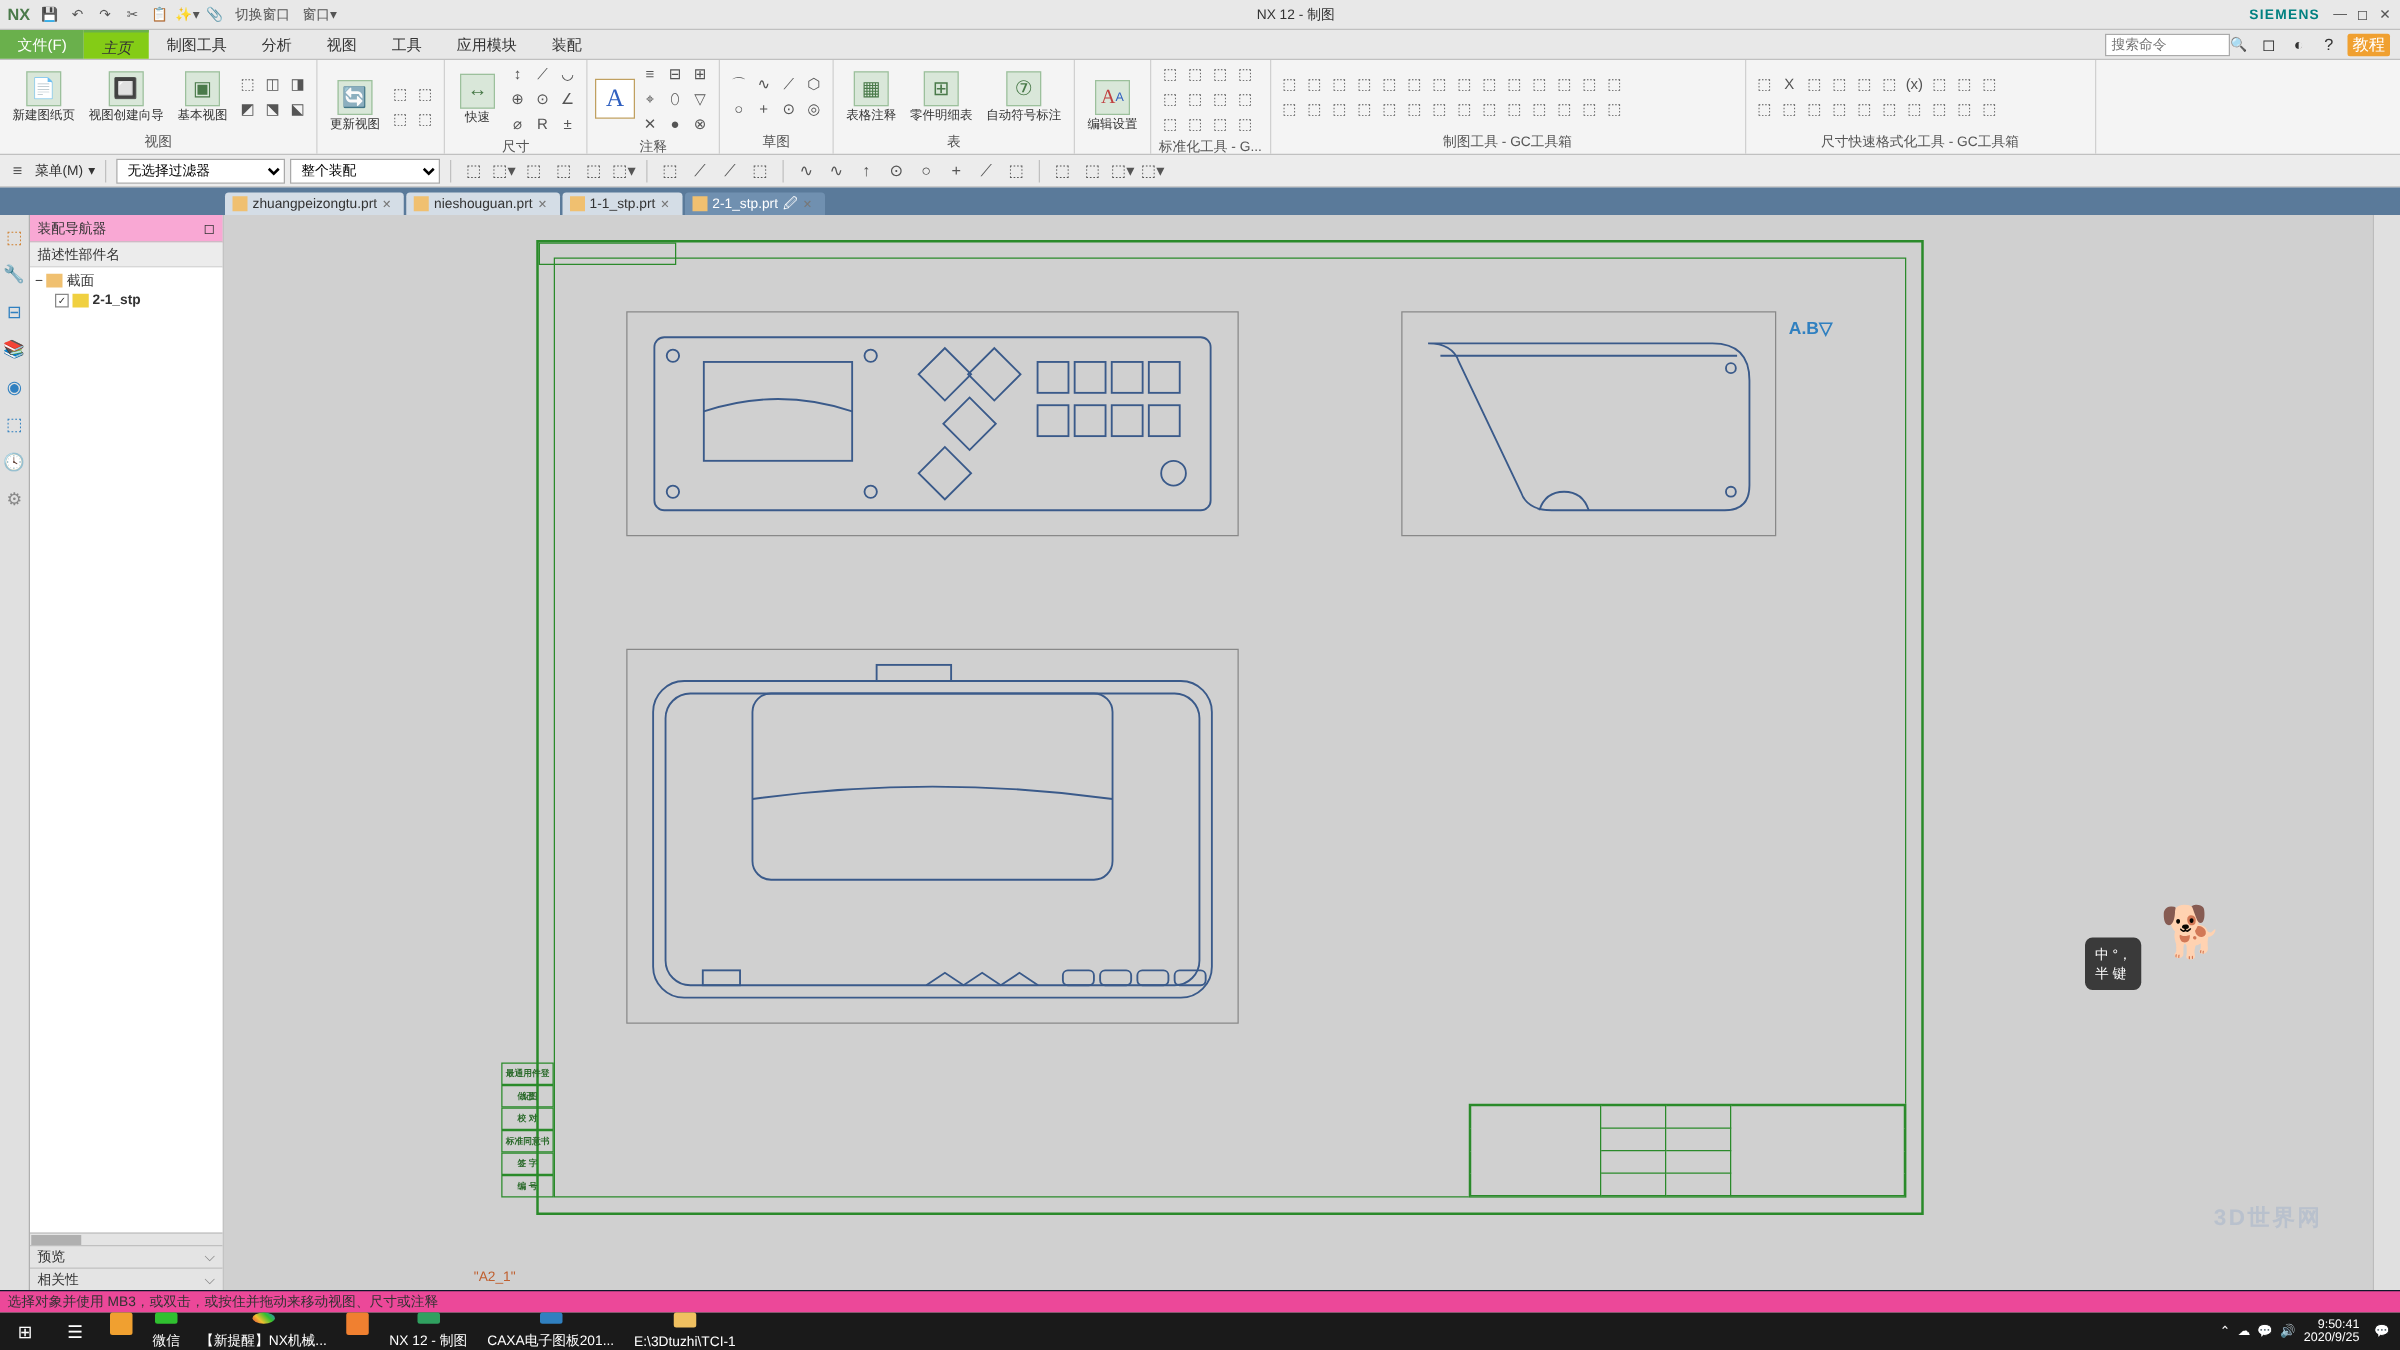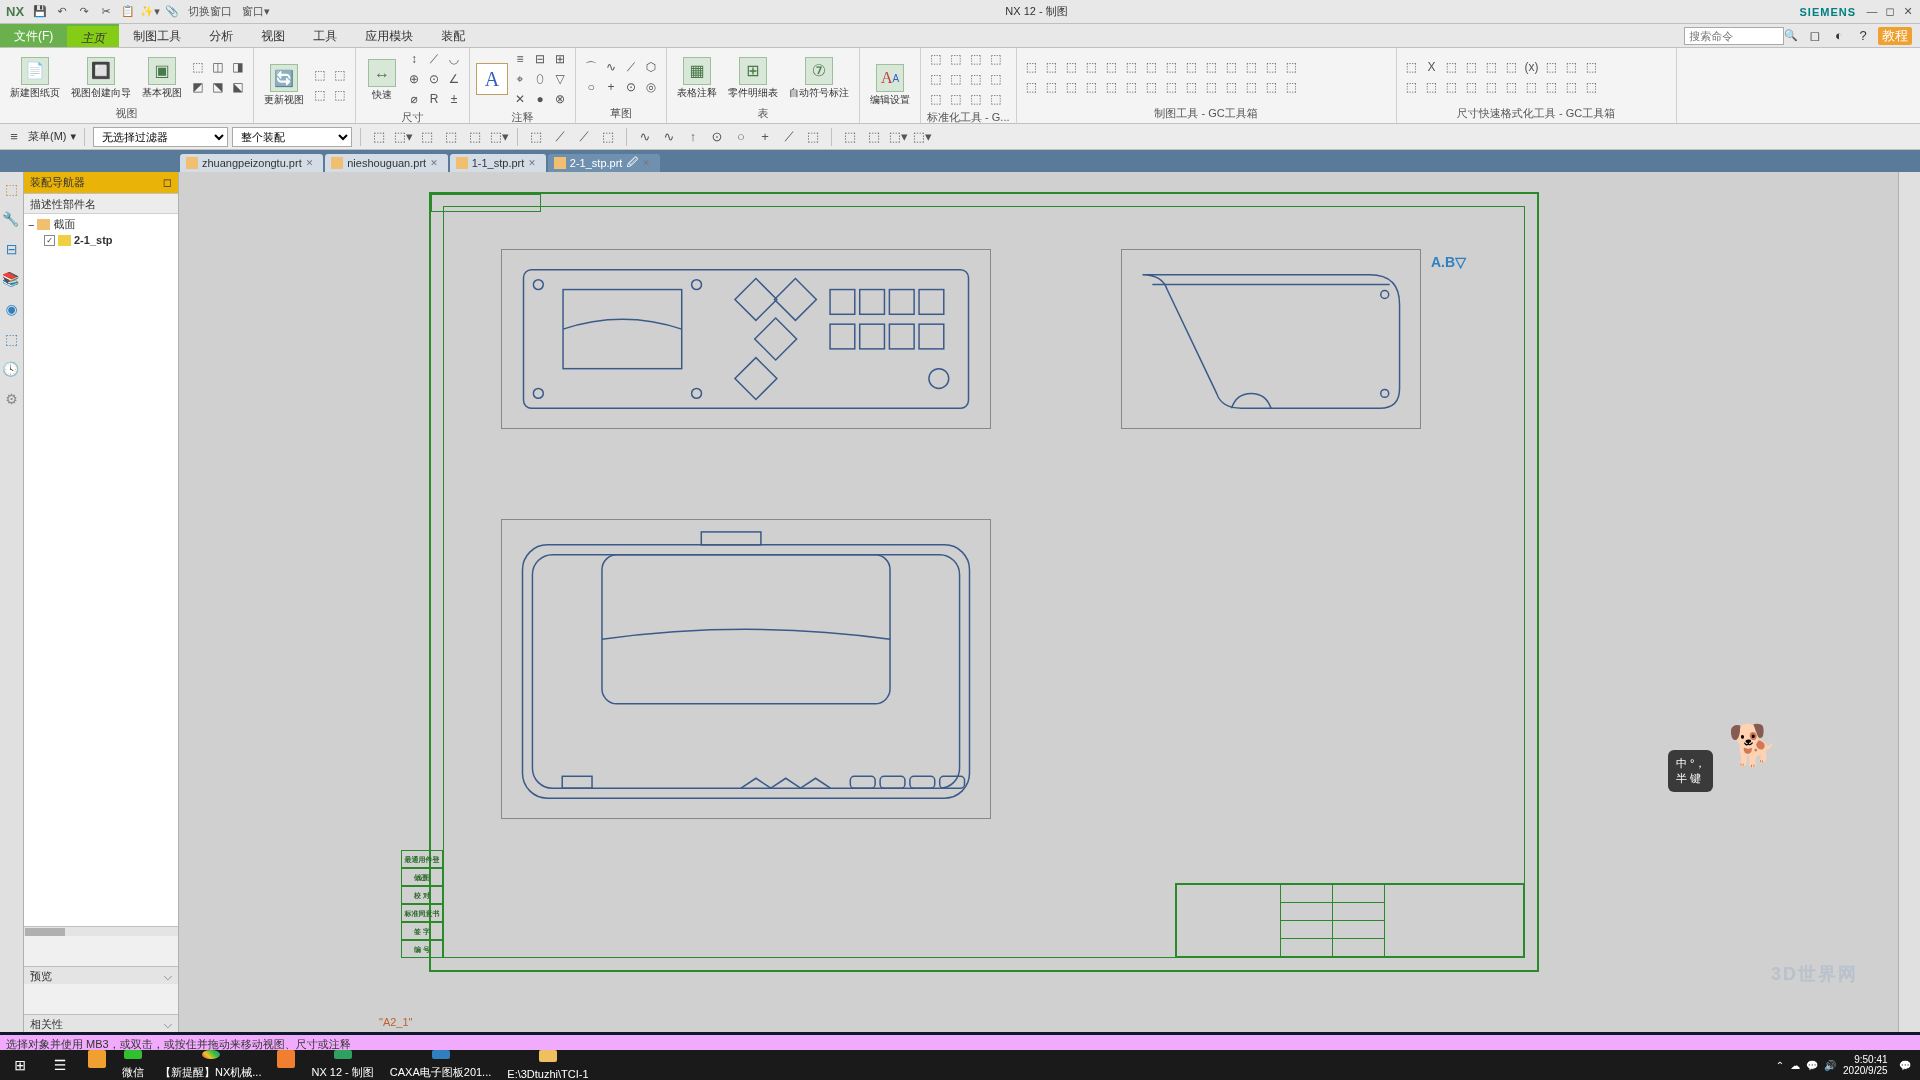--- a/index.html
+++ b/index.html
@@ -49,48 +49,48 @@
 .doctabs .dtab { height: 18px; padding: 0 10px 0 6px; background: #d4dde6; margin-right: 2px; display: flex; align-items: center; gap: 4px; font-size: 11px; border-radius: 3px 3px 0 0; cursor: pointer; }
 .doctabs .dtab.active { background: #7090b0; color: #fff; }
 .doctabs .dtab .fic { width: 12px; height: 12px; background: #f0c070; }
 .doctabs .dtab .close { font-size: 9px; color: #777; }
 
 
 .main { display: flex; height: calc(1080px - 24px - 24px - 76px - 26px - 22px - 18px - 30px); }
 .leftbar { width: 24px; background: #e0e0e0; border-right: 1px solid #b0b0b0; display: flex; flex-direction: column; align-items: center; gap: 12px; padding-top: 8px; }
 .leftbar .lic { width: 18px; height: 18px; display: flex; align-items: center; justify-content: center; font-size: 14px; cursor: pointer; }
 .navpanel { width: 155px; background: #f0f0f0; border-right: 1px solid #b0b0b0; display: flex; flex-direction: column; }
-.navpanel .hdr { height: 22px; background: #eab308; display: flex; align-items: center; padding: 0 6px; font-size: 11px; border-bottom: 1px solid #c0c0c0; justify-content: space-between; }
+.navpanel .hdr { height: 22px; background: #f9a8d4; display: flex; align-items: center; padding: 0 6px; font-size: 11px; border-bottom: 1px solid #c0c0c0; justify-content: space-between; }
 .navpanel .colhdr { height: 20px; background: #ececec; padding: 0 6px; font-size: 11px; line-height: 20px; border-bottom: 1px solid #d0d0d0; }
 .navpanel .tree { flex: 1; background: #fff; overflow: auto; padding: 2px; }
 .navpanel .tree .node { display: flex; align-items: center; gap: 3px; padding: 1px 2px; font-size: 11px; }
 .navpanel .tree .node.child { padding-left: 18px; }
 .navpanel .tree .cb { width: 11px; height: 11px; border: 1px solid #888; display: inline-flex; align-items: center; justify-content: center; font-size: 8px; background: #fff; }
 .navpanel .tree .fld { width: 13px; height: 11px; background: #f0c070; }
-.navpanel .footer { height: 18px; background: #e4e4e4; font-size: 11px; padding: 0 6px; line-height: 18px; border-top: 1px solid #c0c0c0; display: flex; justify-content: space-between; margin-top: 30px; }
+.navpanel .footer { height: 18px; background: #e4e4e4; font-size: 11px; padding: 0 6px; line-height: 18px; border-top: 1px solid #c0c0c0; display: flex; justify-content: space-between; }
 
 
 .canvas { flex: 1; background: #d0d0d0; position: relative; overflow: hidden; }
 .sheet { position: absolute; left: 250px; top: 20px; width: 1110px; height: 780px; border: 2px solid #2a8a2a; background: #d0d0d0; font-weight: bold; }
 .sheet .inner { position: absolute; inset: 12px; border: 1px solid #2a8a2a; }
 .sheet .view { position: absolute; border: 1px solid #888; }
 .v1 { left: 70px; top: 55px; width: 490px; height: 180px; }
 .v2 { left: 690px; top: 55px; width: 300px; height: 180px; }
 .v3 { left: 70px; top: 325px; width: 490px; height: 300px; }
 .drw path, .drw rect, .drw circle, .drw line, .drw polyline { fill: none; stroke: #3a5a8a; stroke-width: 1.5; }
 .titleblock { position: absolute; right: 12px; bottom: 12px; width: 350px; height: 75px; border: 1px solid #2a8a2a; background: #d0d0d0; }
 .titleblock table { width: 100%; height: 100%; border-collapse: collapse; }
 .titleblock td { border: 1px solid #2a8a2a; font-size: 7px; }
 .sidetable { position: absolute; left: -30px; bottom: 12px; width: 42px; }
 .sidetable .cell { border: 1px solid #2a8a2a; height: 18px; font-size: 7px; text-align: center; line-height: 18px; color: #2a6a2a; }
 .sheetname { position: absolute; left: 200px; bottom: 4px; font-size: 11px; color: #c06030; }
 .rightbar { width: 22px; background: #e0e0e0; border-left: 1px solid #b0b0b0; }
 
 
-.statusbar { height: 18px; background: #f0abfc; border-top: 3px solid #0f172a; font-size: 11px; padding: 0 6px; line-height: 18px; }
+.statusbar { height: 18px; background: #ec4899; border-top: 1px solid #0f172a; font-size: 11px; padding: 0 6px; line-height: 18px; }
 
 
 .taskbar { height: 30px; background: #1a1a1a; display: flex; align-items: center; color: #fff; }
 .taskbar .start { width: 40px; text-align: center; font-size: 14px; }
 .taskbar .tbtn { display: flex; align-items: center; gap: 6px; padding: 0 8px; height: 30px; font-size: 11px; flex-direction: column; }
 .taskbar .tbtn .tic2 { width: 18px; height: 18px; background: #555; border-radius: 2px; }
 .taskbar .tray { margin-left: auto; display: flex; align-items: center; gap: 6px; padding: 0 8px; font-size: 10px; }
 .taskbar .clock { text-align: right; line-height: 11px; padding-right: 6px; }
 
 

